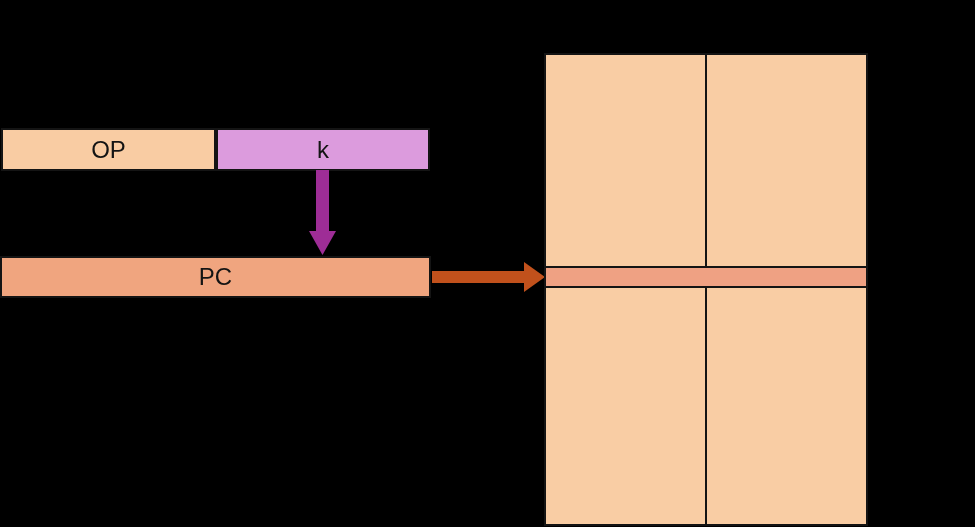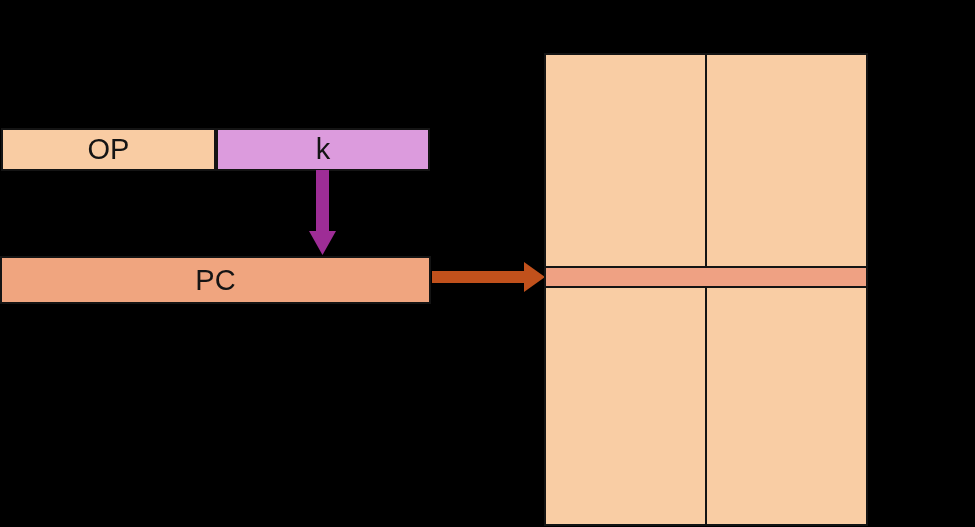--- a/index.html
+++ b/index.html
@@ -15,37 +15,37 @@
     background: var(--background, #000);
     overflow: hidden;
   }
   .bar {
     position: absolute;
     box-sizing: border-box;
     border: 2px solid var(--border, #141414);
     display: flex;
     align-items: center;
     justify-content: center;
-    font-size: 29px;
+    font-size: 24px;
     line-height: 1;
     color: var(--label-text, #141414);
   }
   .op-field {
     left: 1px; top: 128px;
     width: 215px; height: 43px;
     background: var(--field-op-fill, #F9CCA3);
   }
   .k-field {
     left: 216px; top: 128px;
     width: 214px; height: 43px;
     background: var(--field-k-fill, #DC9BDD);
   }
   .pc-register {
     left: 0px; top: 256px;
-    width: 431px; height: 48px;
+    width: 431px; height: 42px;
     background: var(--pc-fill, #F0A57F);
   }
   .down-arrow {
     position: absolute;
     left: 308px; top: 170px;
   }
   .down-arrow .shape { fill: var(--arrow-purple, #9E2D96); }
   .right-arrow {
     position: absolute;
     left: 430px; top: 260px;

